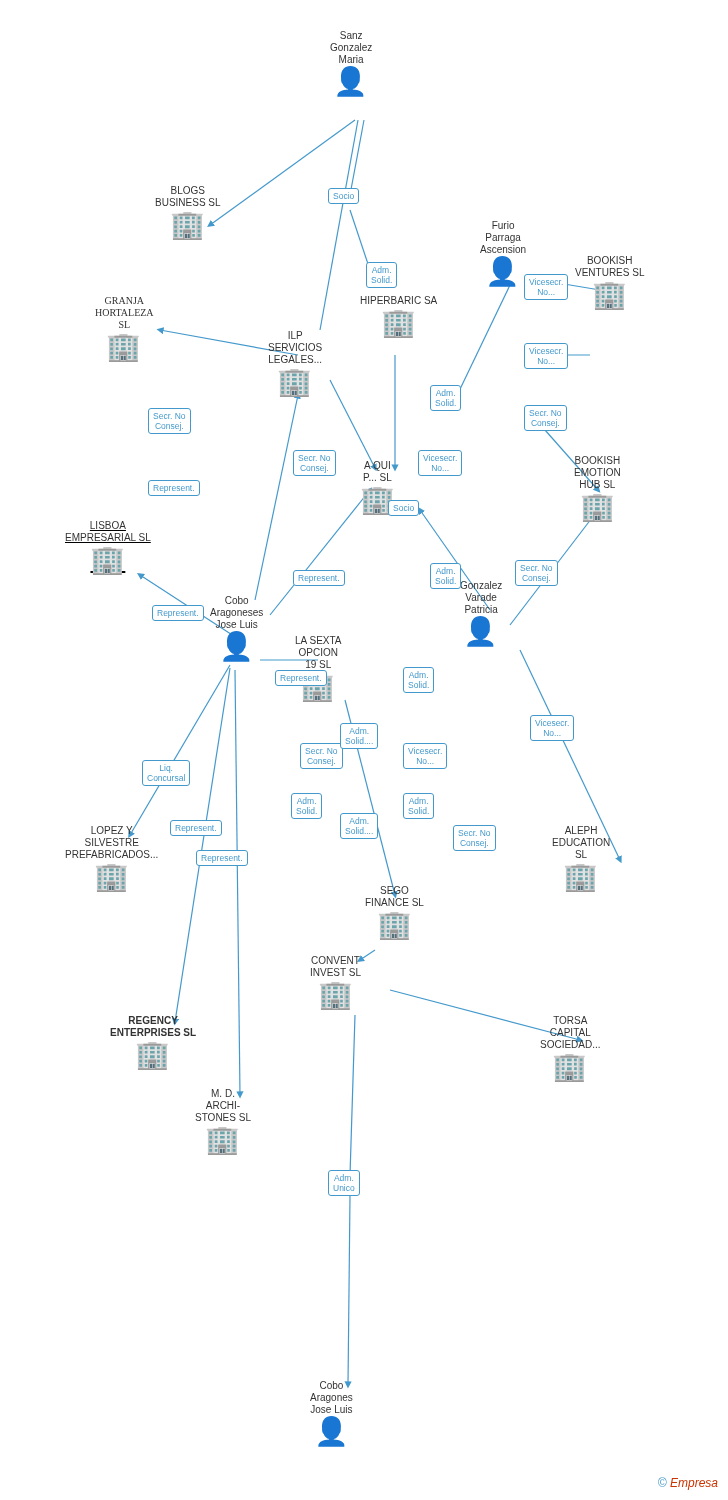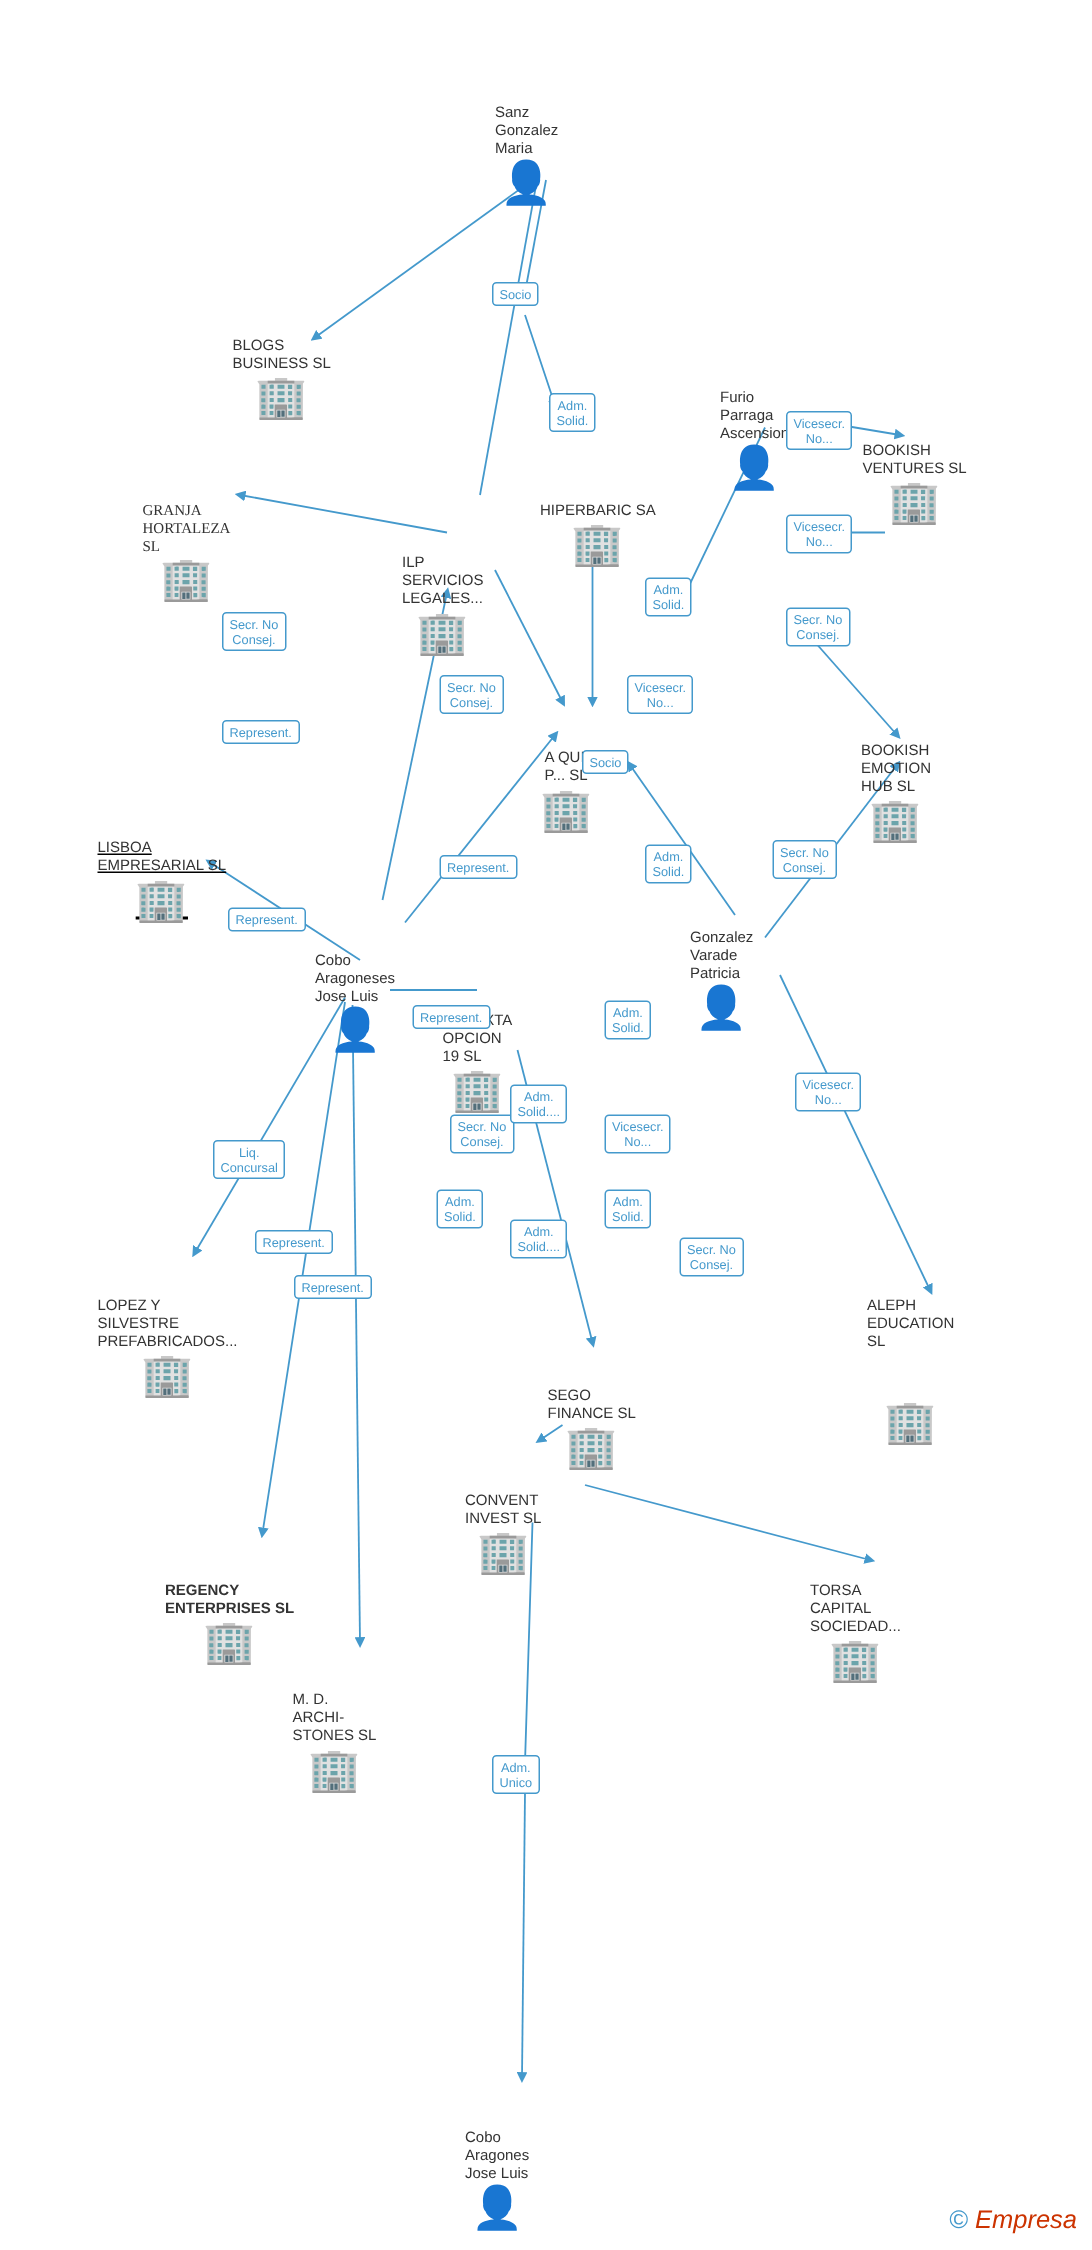--- a/index.html
+++ b/index.html
@@ -21,22 +21,21 @@
       top: 0; left: 0;
       width: 728px;
       height: 1500px;
       pointer-events: none;
     }
     .node {
       position: absolute;
       display: flex;
       flex-direction: column;
       align-items: center;
-      text-align: left;
-      margin-top: 40px;
+      text-align: center;
     }
     .node-label {
       font-size: 10px;
       color: #333;
       line-height: 1.2;
       margin-bottom: 2px;
     }
     .building-icon {
       font-size: 28px;
       color: #888;
@@ -60,21 +59,21 @@
       padding: 2px 4px;
       text-align: center;
       line-height: 1.2;
       white-space: nowrap;
       z-index: 10;
     }
     .watermark {
       position: absolute;
       bottom: 10px;
       right: 10px;
-      font-size: 17px;
+      font-size: 12px;
       color: #4499cc;
       font-style: italic;
     }
     .watermark span {
       color: #cc3300;
     }
   </style>
 </head>
 <body>
 
@@ -264,21 +263,21 @@
   </div>
 
   <div class="node" style="left:310px;top:955px;">
     <div class="node-label">
         <span style="display:block">CONVENT</span>
         <span style="display:block">INVEST  SL</span>
       </div>
     <div class="building-icon">🏢</div>
   </div>
 
-  <div class="node" style="left:578px;top:825px;gap:31px;">
+  <div class="node" style="left:552px;top:825px;">
     <div class="node-label">
         <span style="display:block">ALEPH</span>
         <span style="display:block">EDUCATION</span>
         <span style="display:block">SL</span>
       </div>
     <div class="building-icon">🏢</div>
   </div>
 
   <div class="node" style="left:110px;top:1015px;font-weight:bold;">
     <div class="node-label">

